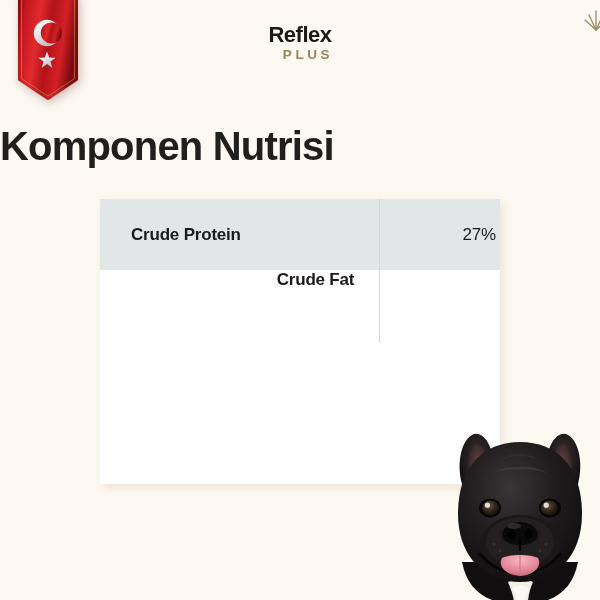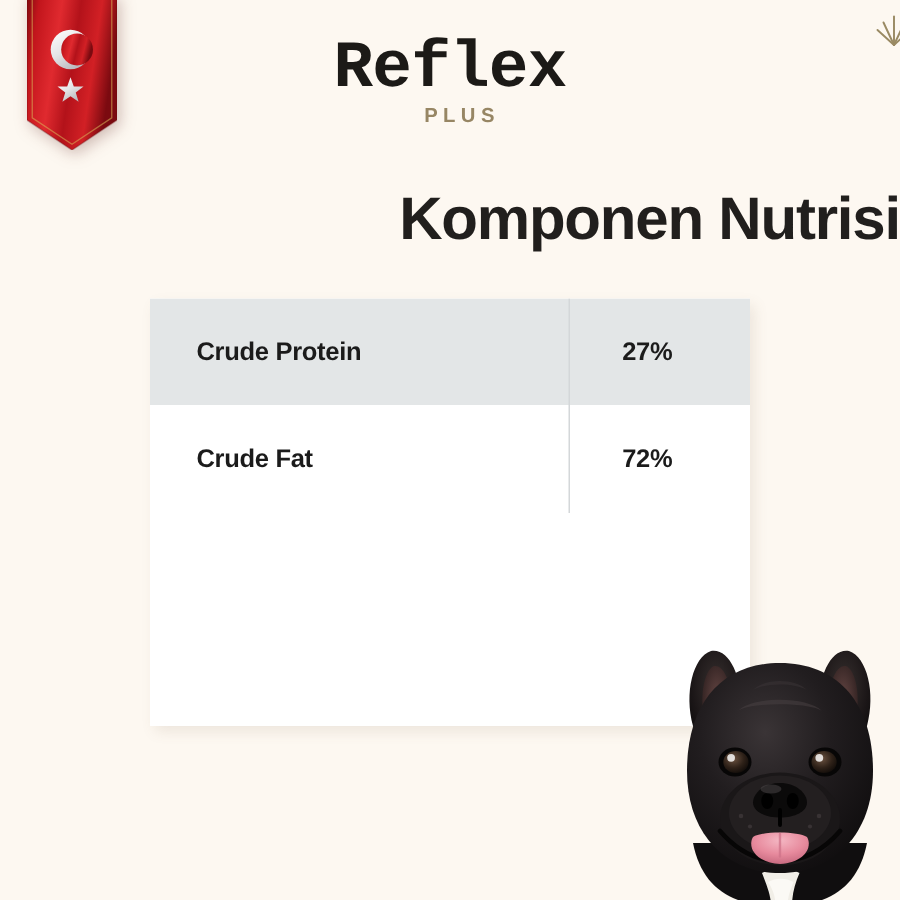--- a/index.html
+++ b/index.html
@@ -37,23 +37,23 @@
   .brand {
     position: absolute;
     left: 0;
     top: 24px;
     width: 600px;
     text-align: center;
   }
   .brand-word {
     display: inline-block;
     position: relative;
-    font-family: Liberation Mono, monospace;
-    font-weight: 700;
-    font-size: 44px;
+    font-family: Liberation Sans, sans-serif;
+    font-weight: 700;
+    font-size: 22px;
     letter-spacing: -0.5px;
     color: #1c1a17;
     line-height: 1;
   }
   .brand-burst {
     position: absolute;
     right: -9px;
     top: -15px;
     width: 26px;
     height: 22px;
@@ -68,21 +68,21 @@
     text-align: center;
     padding-left: 16px;
   }
 
   
   .page-title {
     position: absolute;
     left: 0;
     top: 124px;
     width: 600px;
-    text-align: right;
+    text-align: left;
     font-size: 40px;
     font-weight: 700;
     letter-spacing: -0.8px;
     color: #211f1d;
     line-height: 1.1;
   }
 
   
   .nutri-table {
     position: absolute;
@@ -95,46 +95,46 @@
     overflow: hidden;
   }
   .nutri-row {
     position: relative;
     display: flex;
     align-items: center;
     height: 71.25px;
     box-sizing: border-box;
   }
   .nutri-row.shade { background: #e3e6e7; }
-  .nutri-row.plain { background: #ffffff; }
+  .nutri-row.plain { background: #ffffff; flex-direction: column; }
   .nutri-name {
     flex: 0 0 279px;
     box-sizing: border-box;
     padding-left: 31px;
     font-size: 17px;
     font-weight: 700;
     color: #1b1b1b;
     letter-spacing: -0.2px;
   }
   .nutri-divider {
     position: absolute;
     left: 279px;
     top: 0;
     width: 1px;
     height: 100%;
     background: #d4d7d9;
   }
   .nutri-value {
     flex: 1 1 auto;
-    text-align: center;
+    text-align: right;
     font-size: 17px;
-    font-weight: 700;
+    font-weight: 400;
     color: #1b1b1b;
     letter-spacing: -0.2px;
-    padding-right: 16px;
+    padding-right: 4px;
   }
 
   
   .dog-wrap {
     position: absolute;
     left: 432px;
     top: 422px;
     width: 176px;
     height: 182px;
   }

